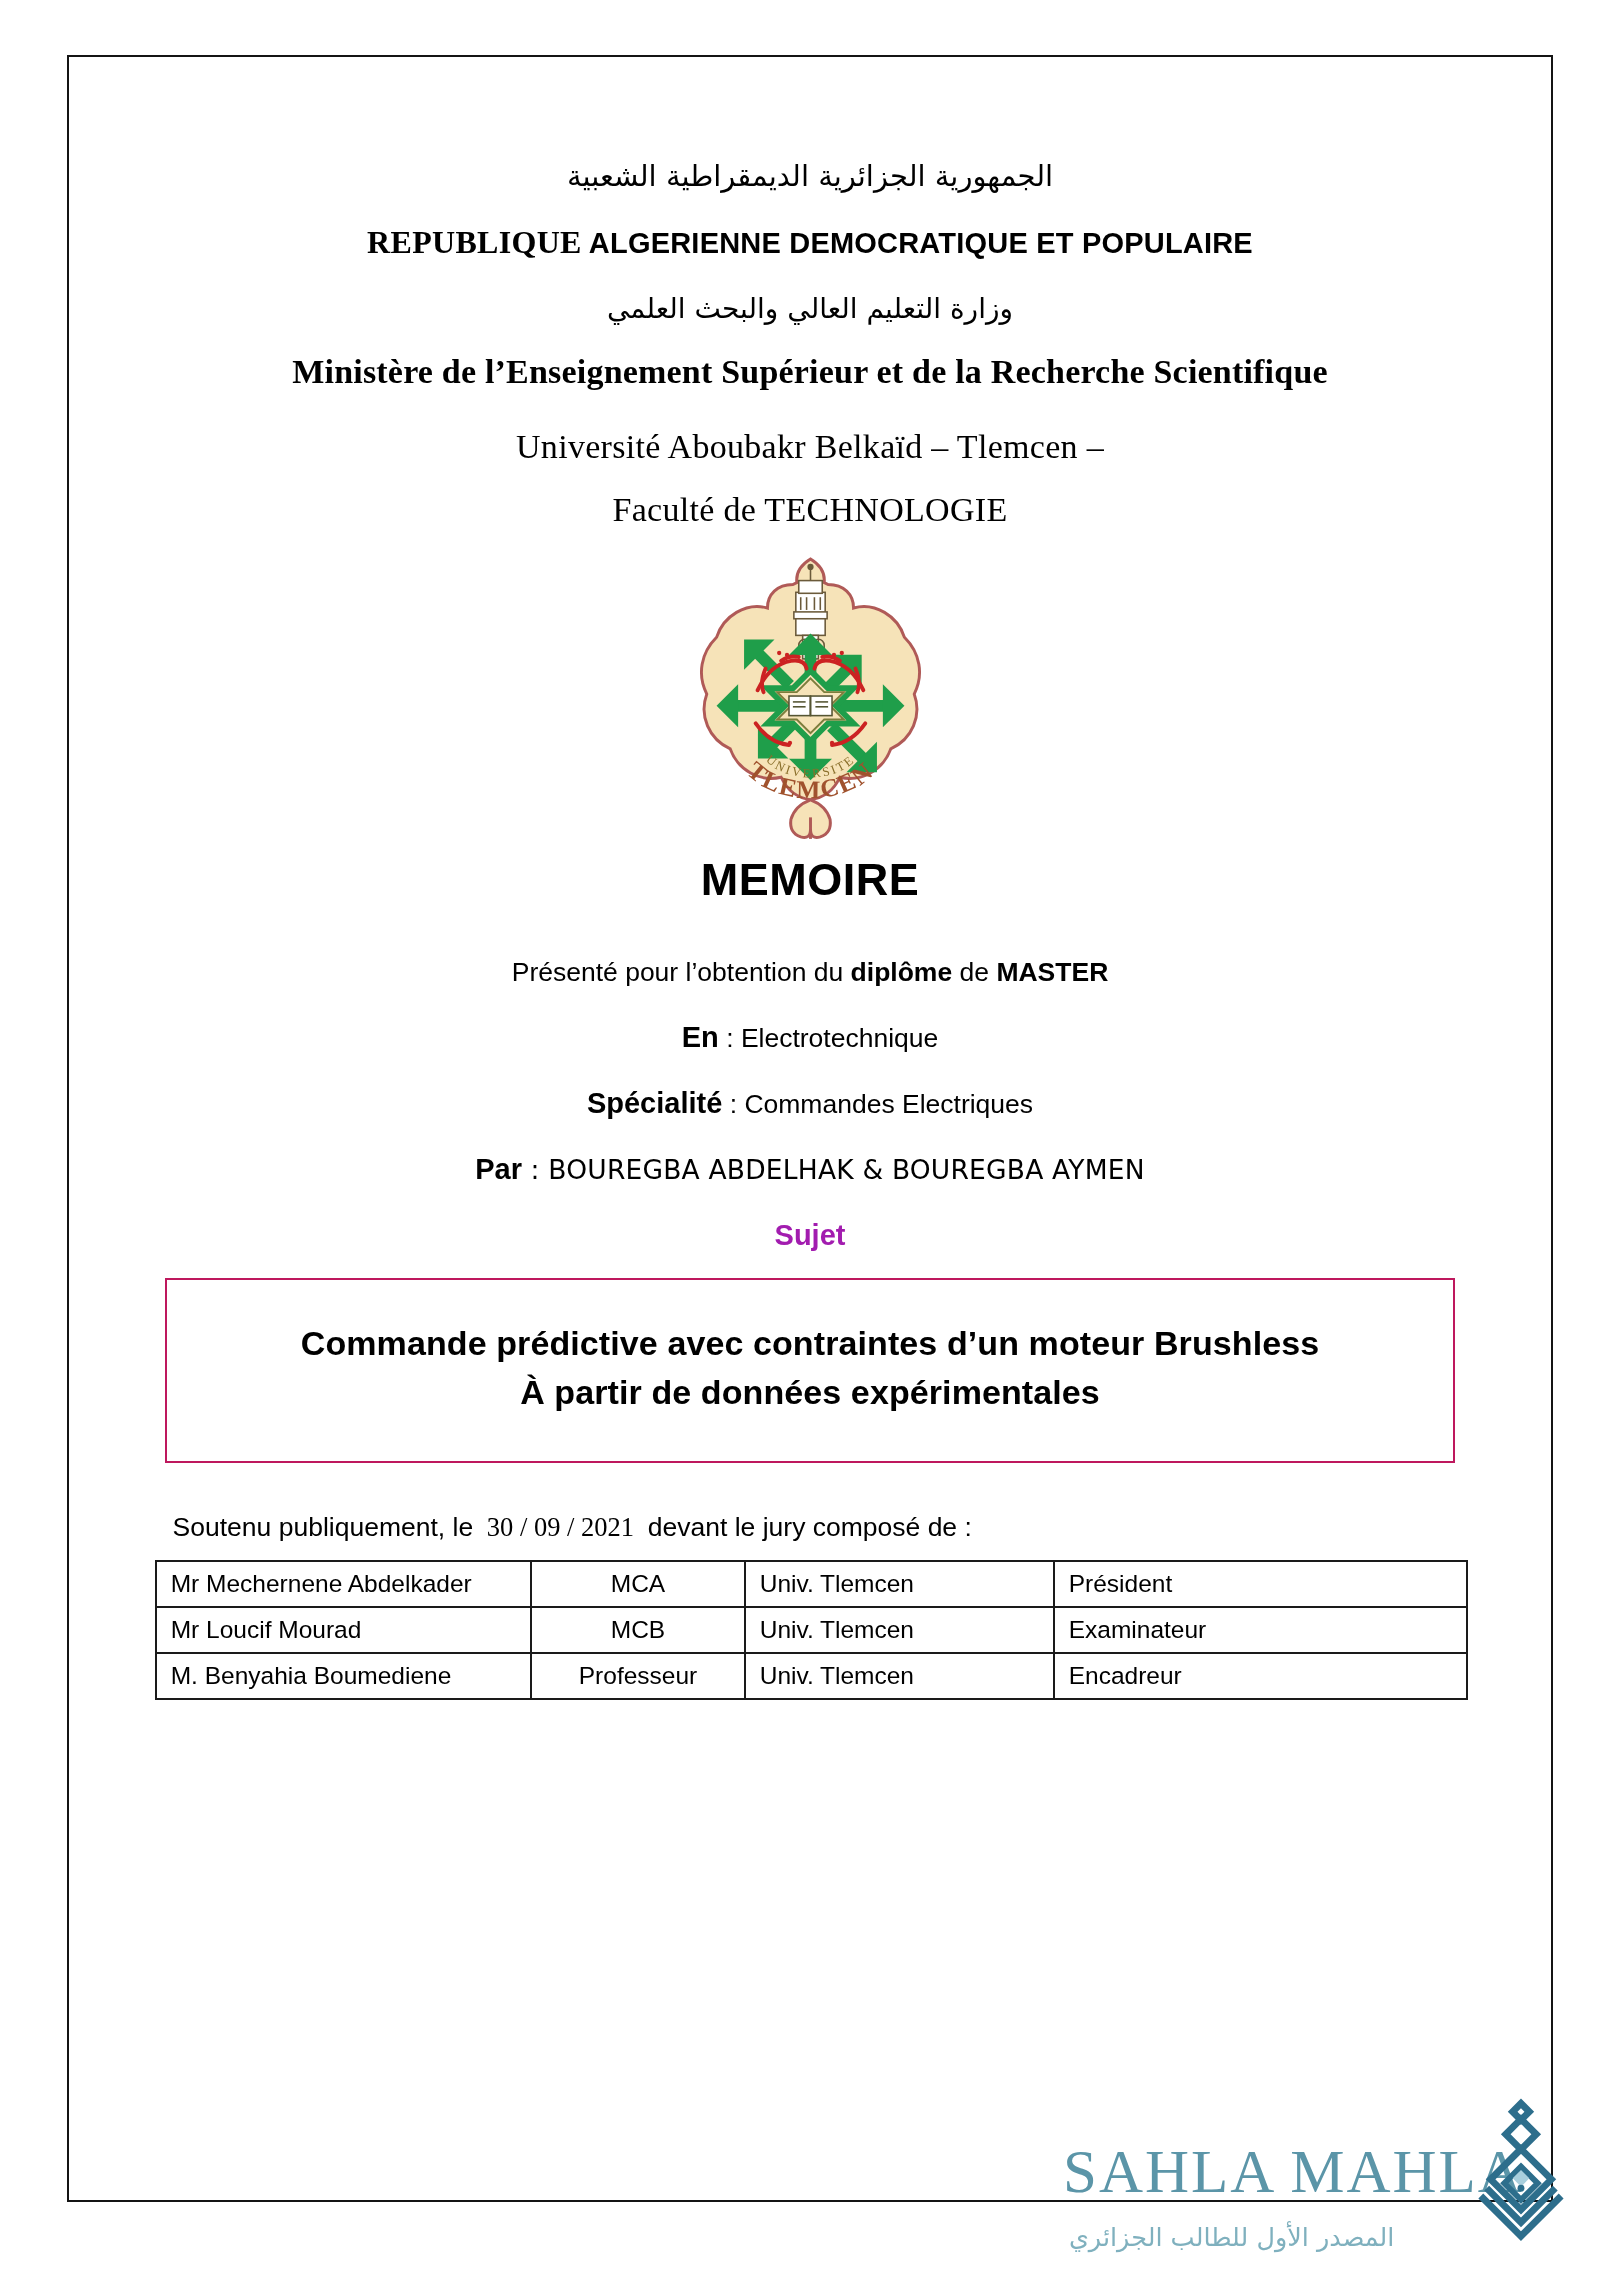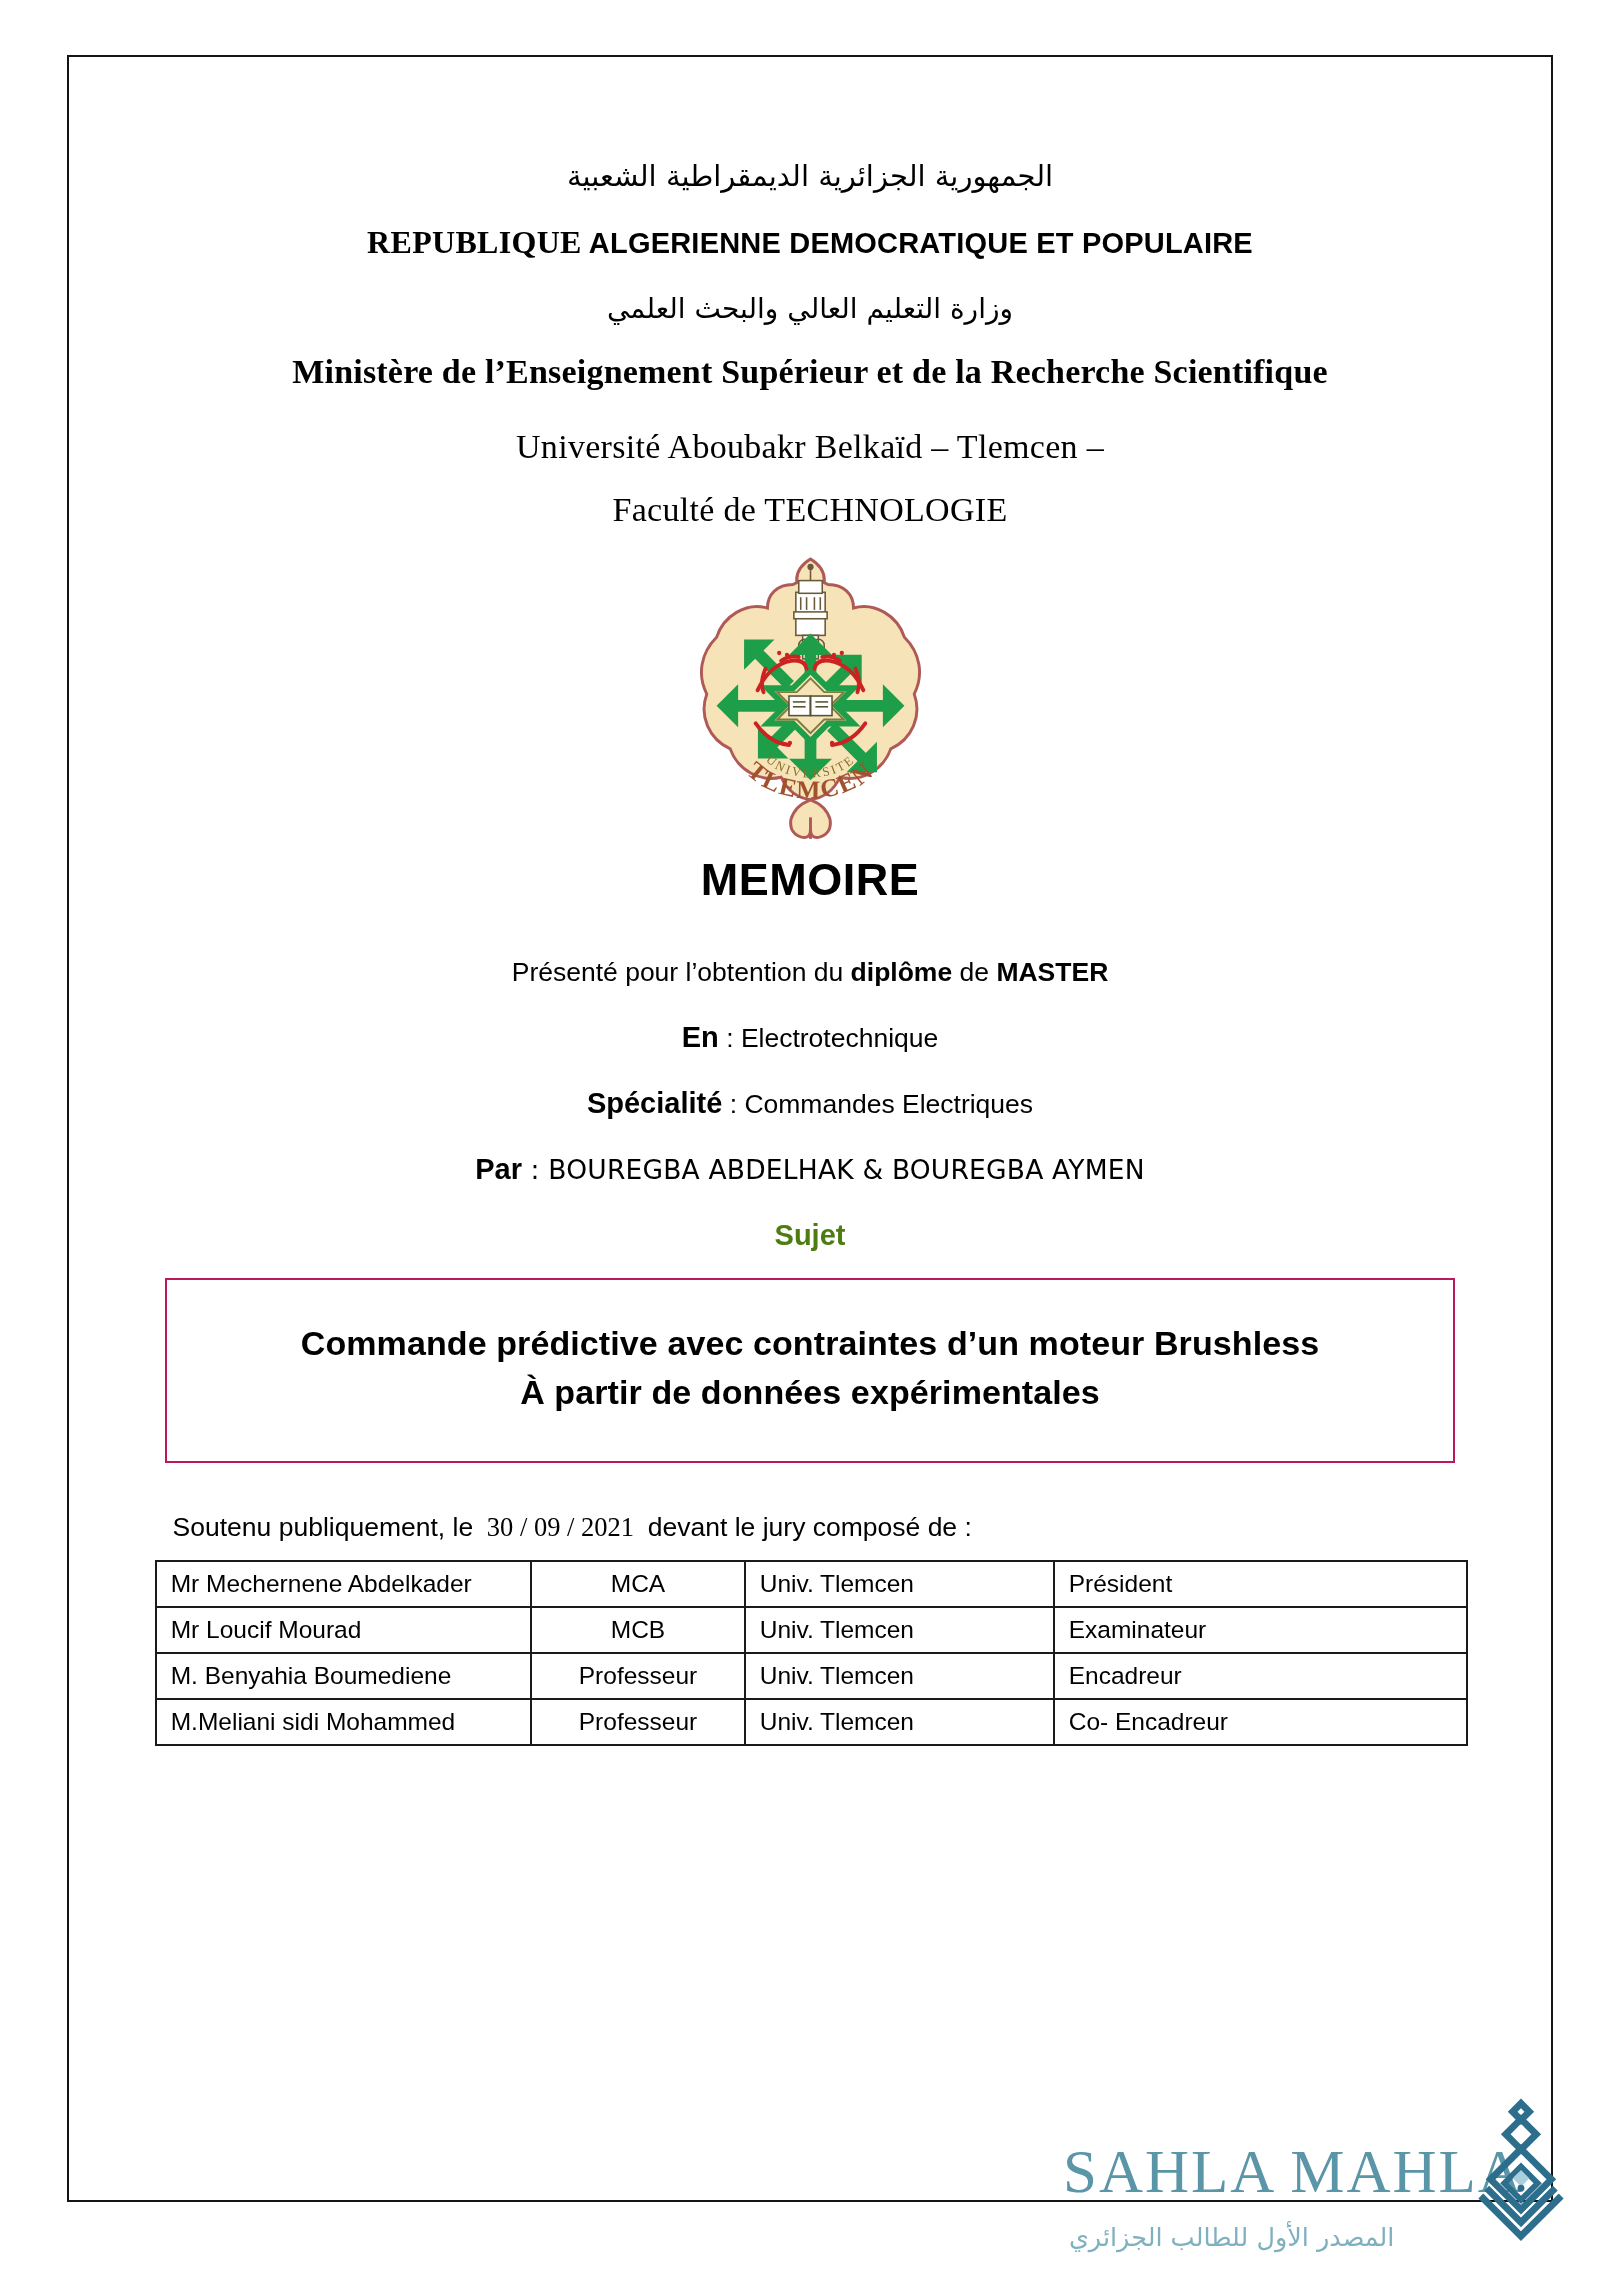--- a/index.html
+++ b/index.html
@@ -155,21 +155,21 @@
     font-family: "DejaVu Sans", "Liberation Sans", sans-serif;
     font-size: 26.5px;
     letter-spacing: 0.2px;
   }
 
   #sujet {
     margin-top: 33px;
     font-family: "Liberation Sans", sans-serif;
     font-weight: bold;
     font-size: 29px;
-    color: #4d7c0f;
+    color: #a21caf;
   }
 
   
   #title-box {
     margin-top: 25.5px;
     margin-left: 9.8px;
     margin-right: 9.8px;
     border: 2px solid #be185d;
     padding: 39px 29px 43px 29px;
     text-align: center;
@@ -434,26 +434,20 @@
           <td class="c-grade">MCB</td>
           <td class="c-univ">Univ. Tlemcen</td>
           <td class="c-role">Examinateur</td>
         </tr>
         <tr>
           <td class="c-name">M. Benyahia Boumediene</td>
           <td class="c-grade">Professeur</td>
           <td class="c-univ">Univ. Tlemcen</td>
           <td class="c-role">Encadreur</td>
         </tr>
-        <tr>
-          <td class="c-name">M.Meliani sidi Mohammed</td>
-          <td class="c-grade">Professeur</td>
-          <td class="c-univ">Univ. Tlemcen</td>
-          <td class="c-role">Co- Encadreur</td>
-        </tr>
       </tbody>
     </table>
 
   </div>
 
   <div id="watermark">
     <div id="wm-text">SAHLA MAHLA</div>
     <div id="wm-ar">المصدر الأول للطالب الجزائري</div>
     <svg id="wm-mark" width="106" height="147" viewBox="0 0 108 150">
       <g fill="none" stroke="#2d6e8c" stroke-width="7">

